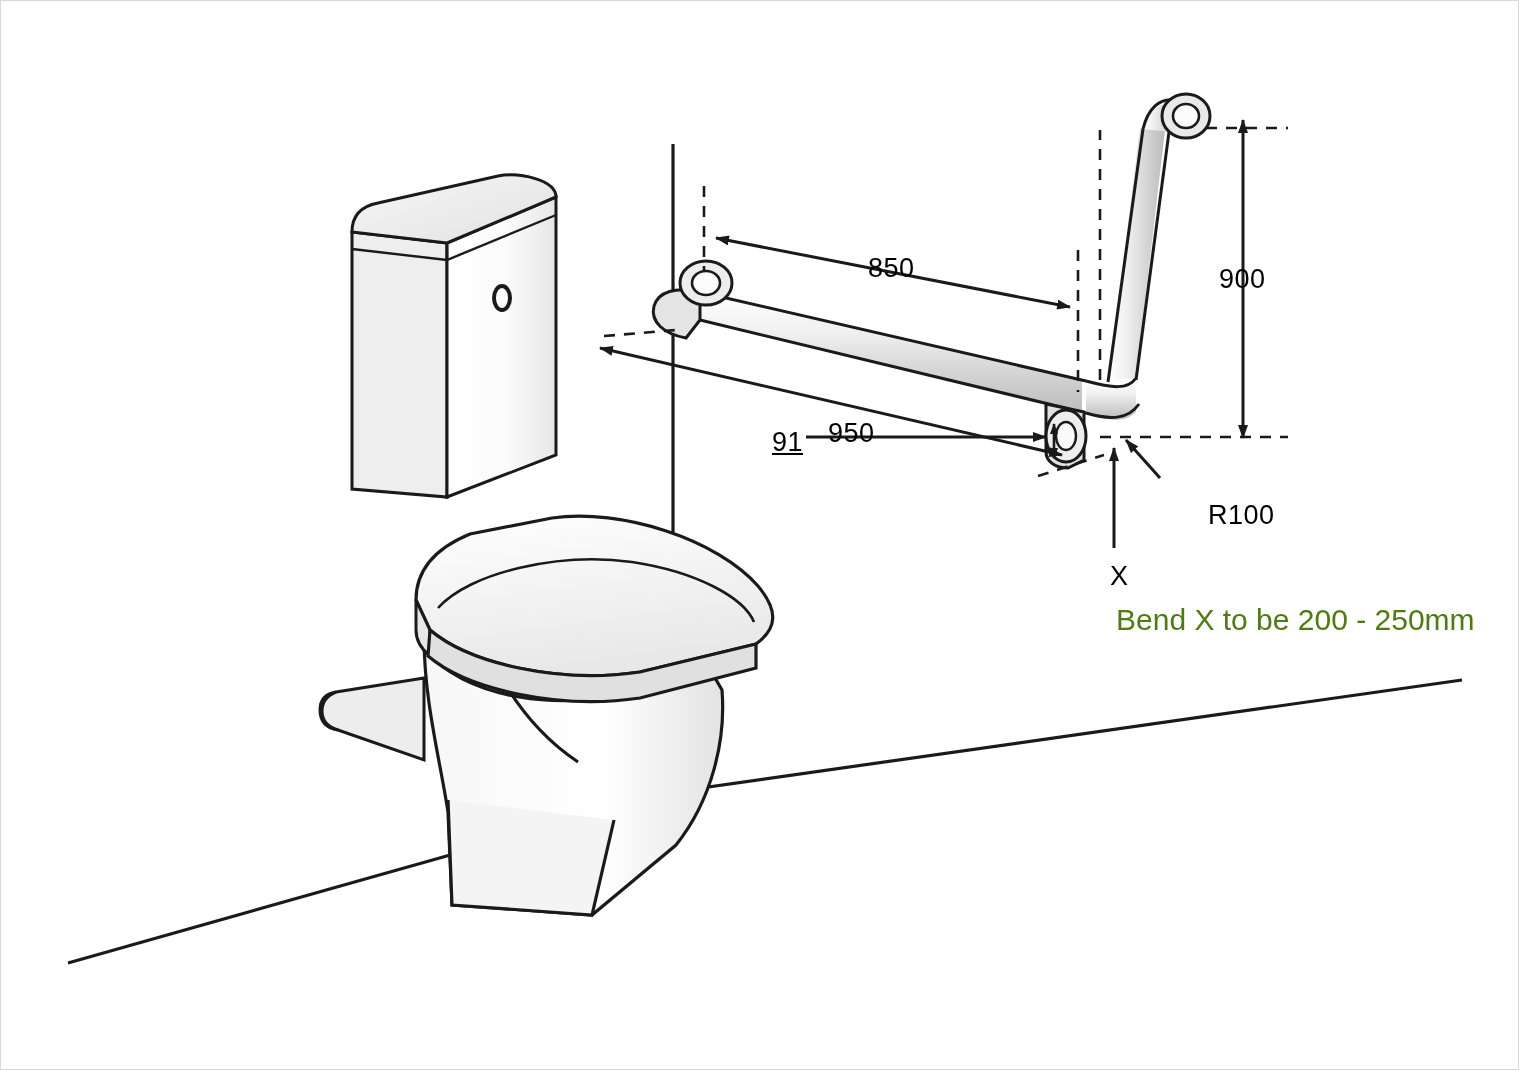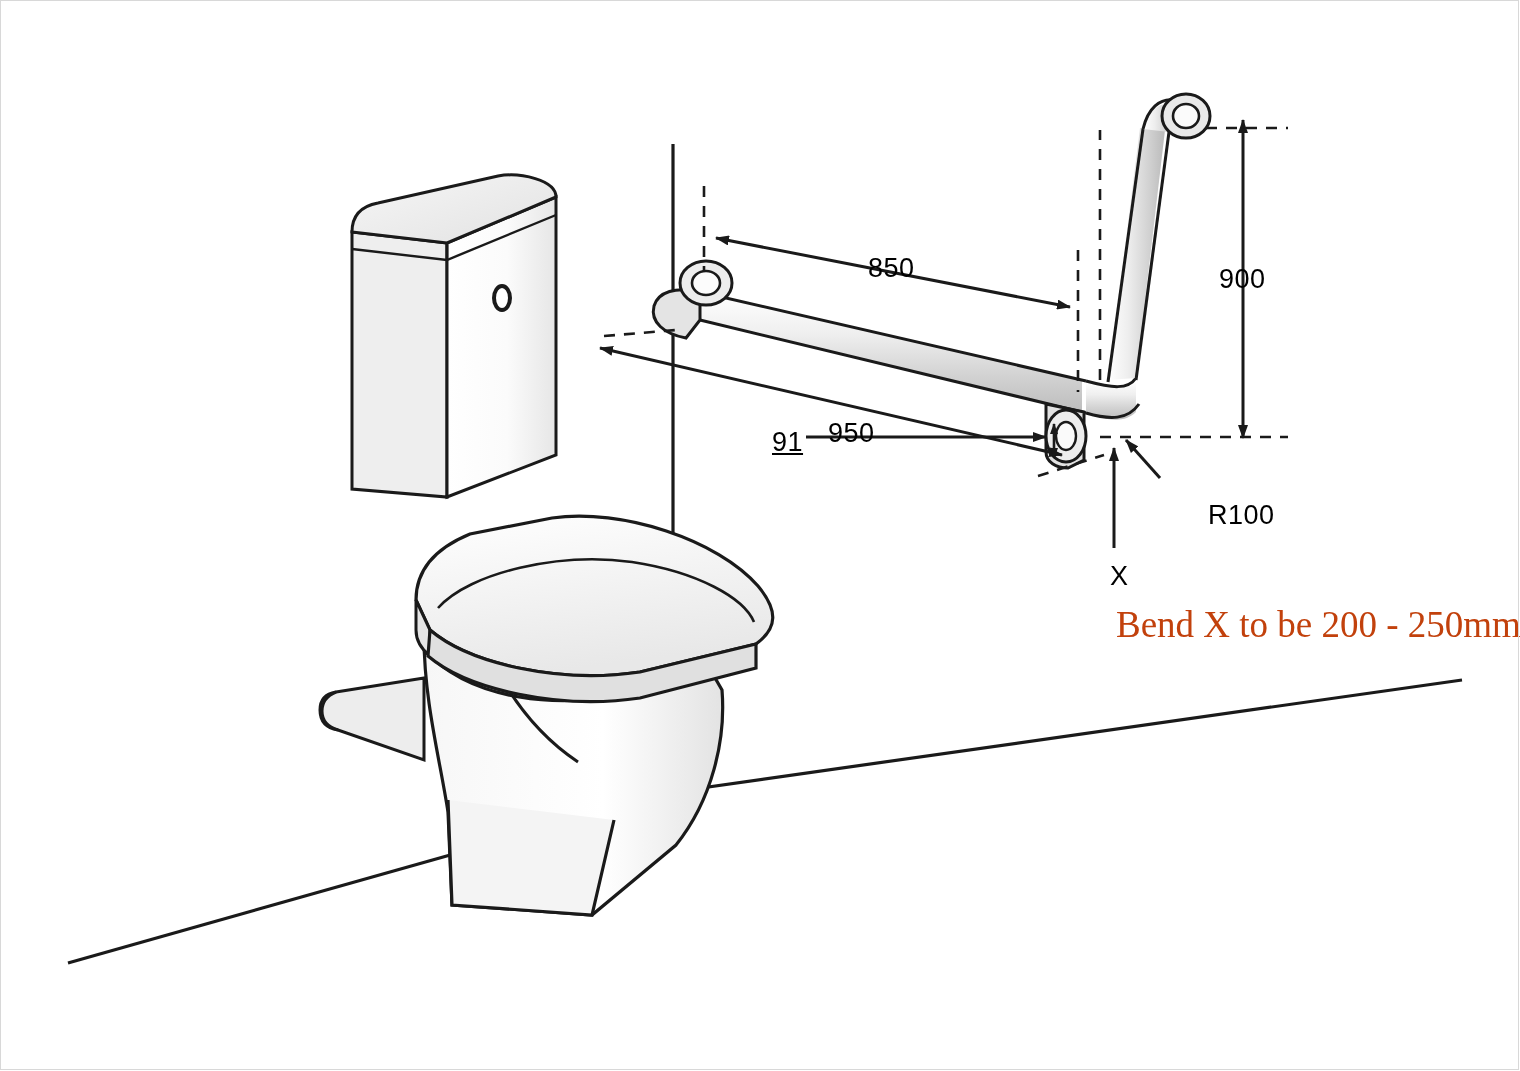--- a/index.html
+++ b/index.html
@@ -25,23 +25,23 @@
   .dim-label {
     position: absolute;
     font-family: "Liberation Sans", sans-serif;
     font-size: 27px;
     color: #000000;
     white-space: nowrap;
     letter-spacing: 0.5px;
   }
   .note {
     position: absolute;
-    font-family: Liberation Serif, serif;
-    font-size: 37px;
-    color: #c2410c;
+    font-family: Liberation Sans, sans-serif;
+    font-size: 30px;
+    color: #4d7c0f;
     line-height: 1.35;
     white-space: nowrap;
   }
   .frame {
     position: absolute;
     left: 0; top: 0;
     width: 1519px;
     height: 1070px;
     border: 1px solid #d8d8d8;
     box-sizing: border-box;

